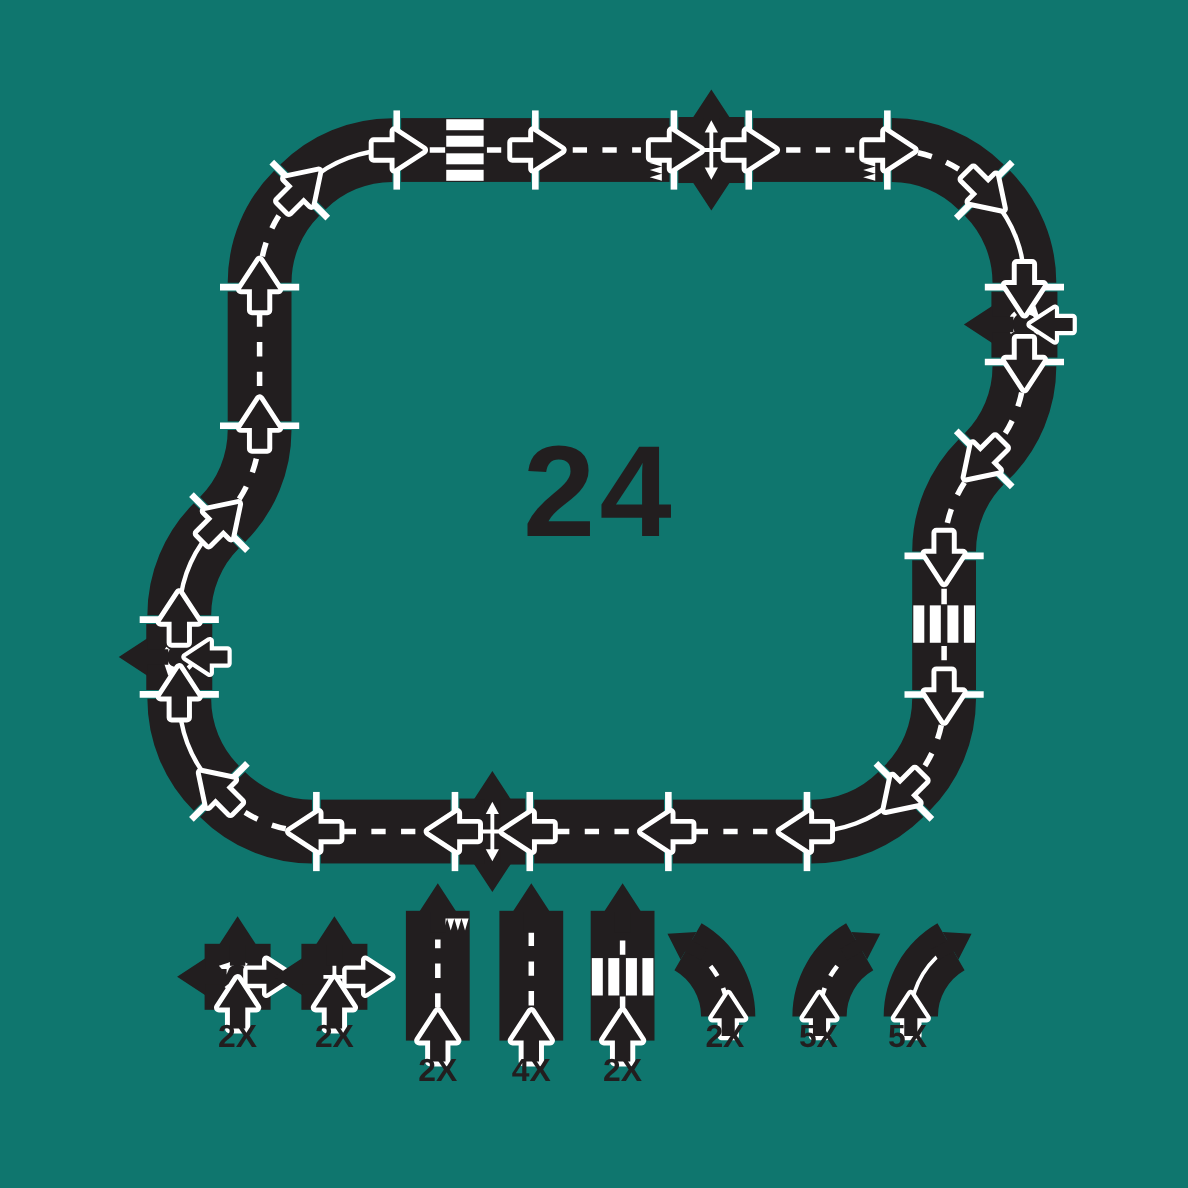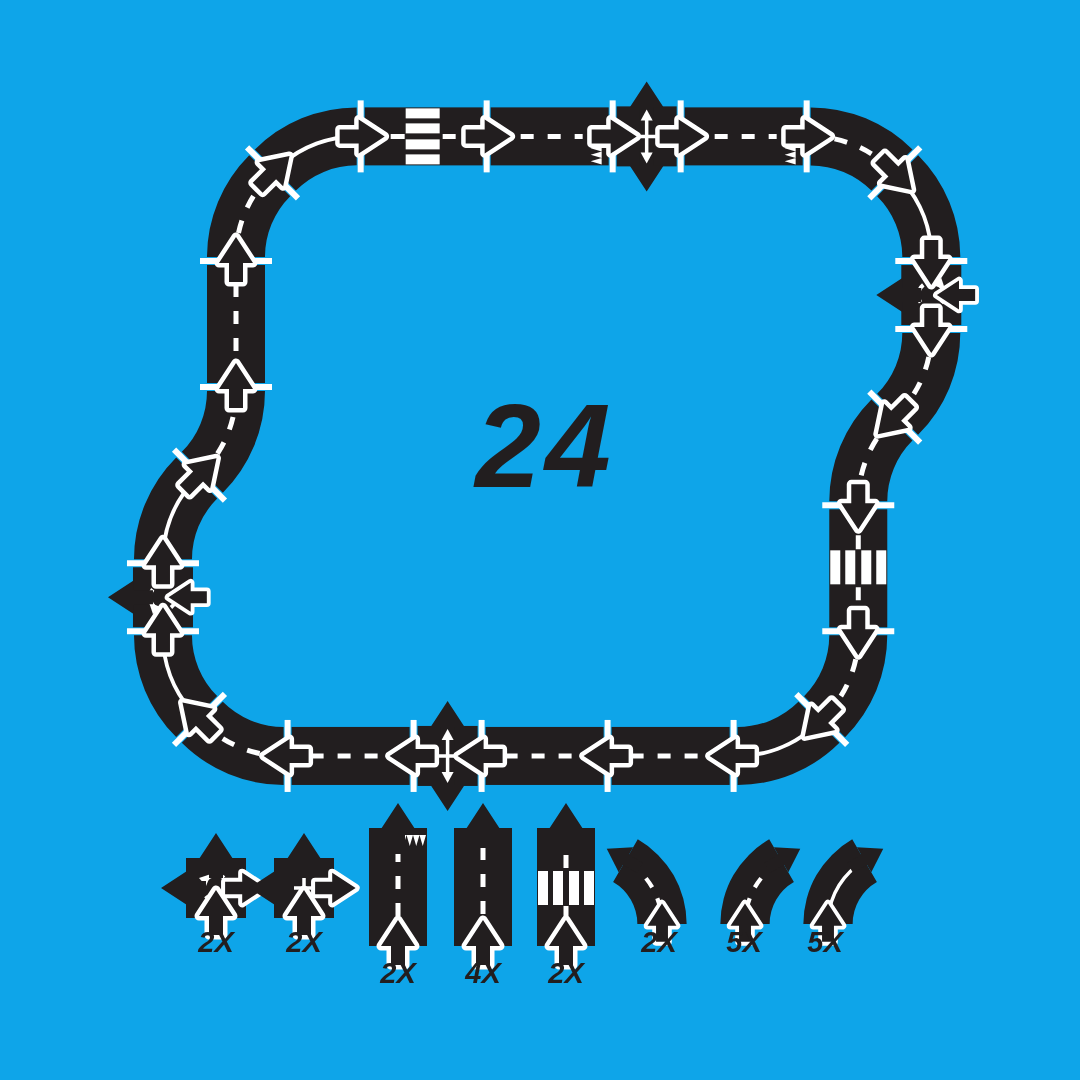--- a/index.html
+++ b/index.html
@@ -1,17 +1,17 @@
 <!DOCTYPE html>
 <html><head>
 <meta charset="utf-8">
 <style>
   html,body{margin:0;padding:0;background:#ffffff;}
-  .stage{width:1080px;height:1080px;background:#0ea5e9;position:relative;overflow:hidden;
-         font-family:"Liberation Sans",sans-serif;font-style:italic;}
+  .stage{width:1080px;height:1080px;background:#0f766e;position:relative;overflow:hidden;
+         font-family:"Liberation Sans",sans-serif;}
   svg{display:block;}
   .blk{fill:#221e1f;}
   .wht{fill:#ffffff;}
   .dash{stroke:#ffffff;stroke-width:5;fill:none;stroke-dasharray:13 14;}
   .dseg{stroke:#ffffff;stroke-width:5;fill:none;}
   .sline{stroke:#ffffff;stroke-width:4;fill:none;}
   .iline{stroke:#ffffff;stroke-width:3.5;fill:none;}
   .dashc{stroke:#ffffff;stroke-width:4;fill:none;stroke-dasharray:7 5.5;}
   .gap{stroke:#ffffff;stroke-width:6;fill:none;}
   .cnt{font-family:"Liberation Sans",sans-serif;font-weight:bold;font-size:29px;

